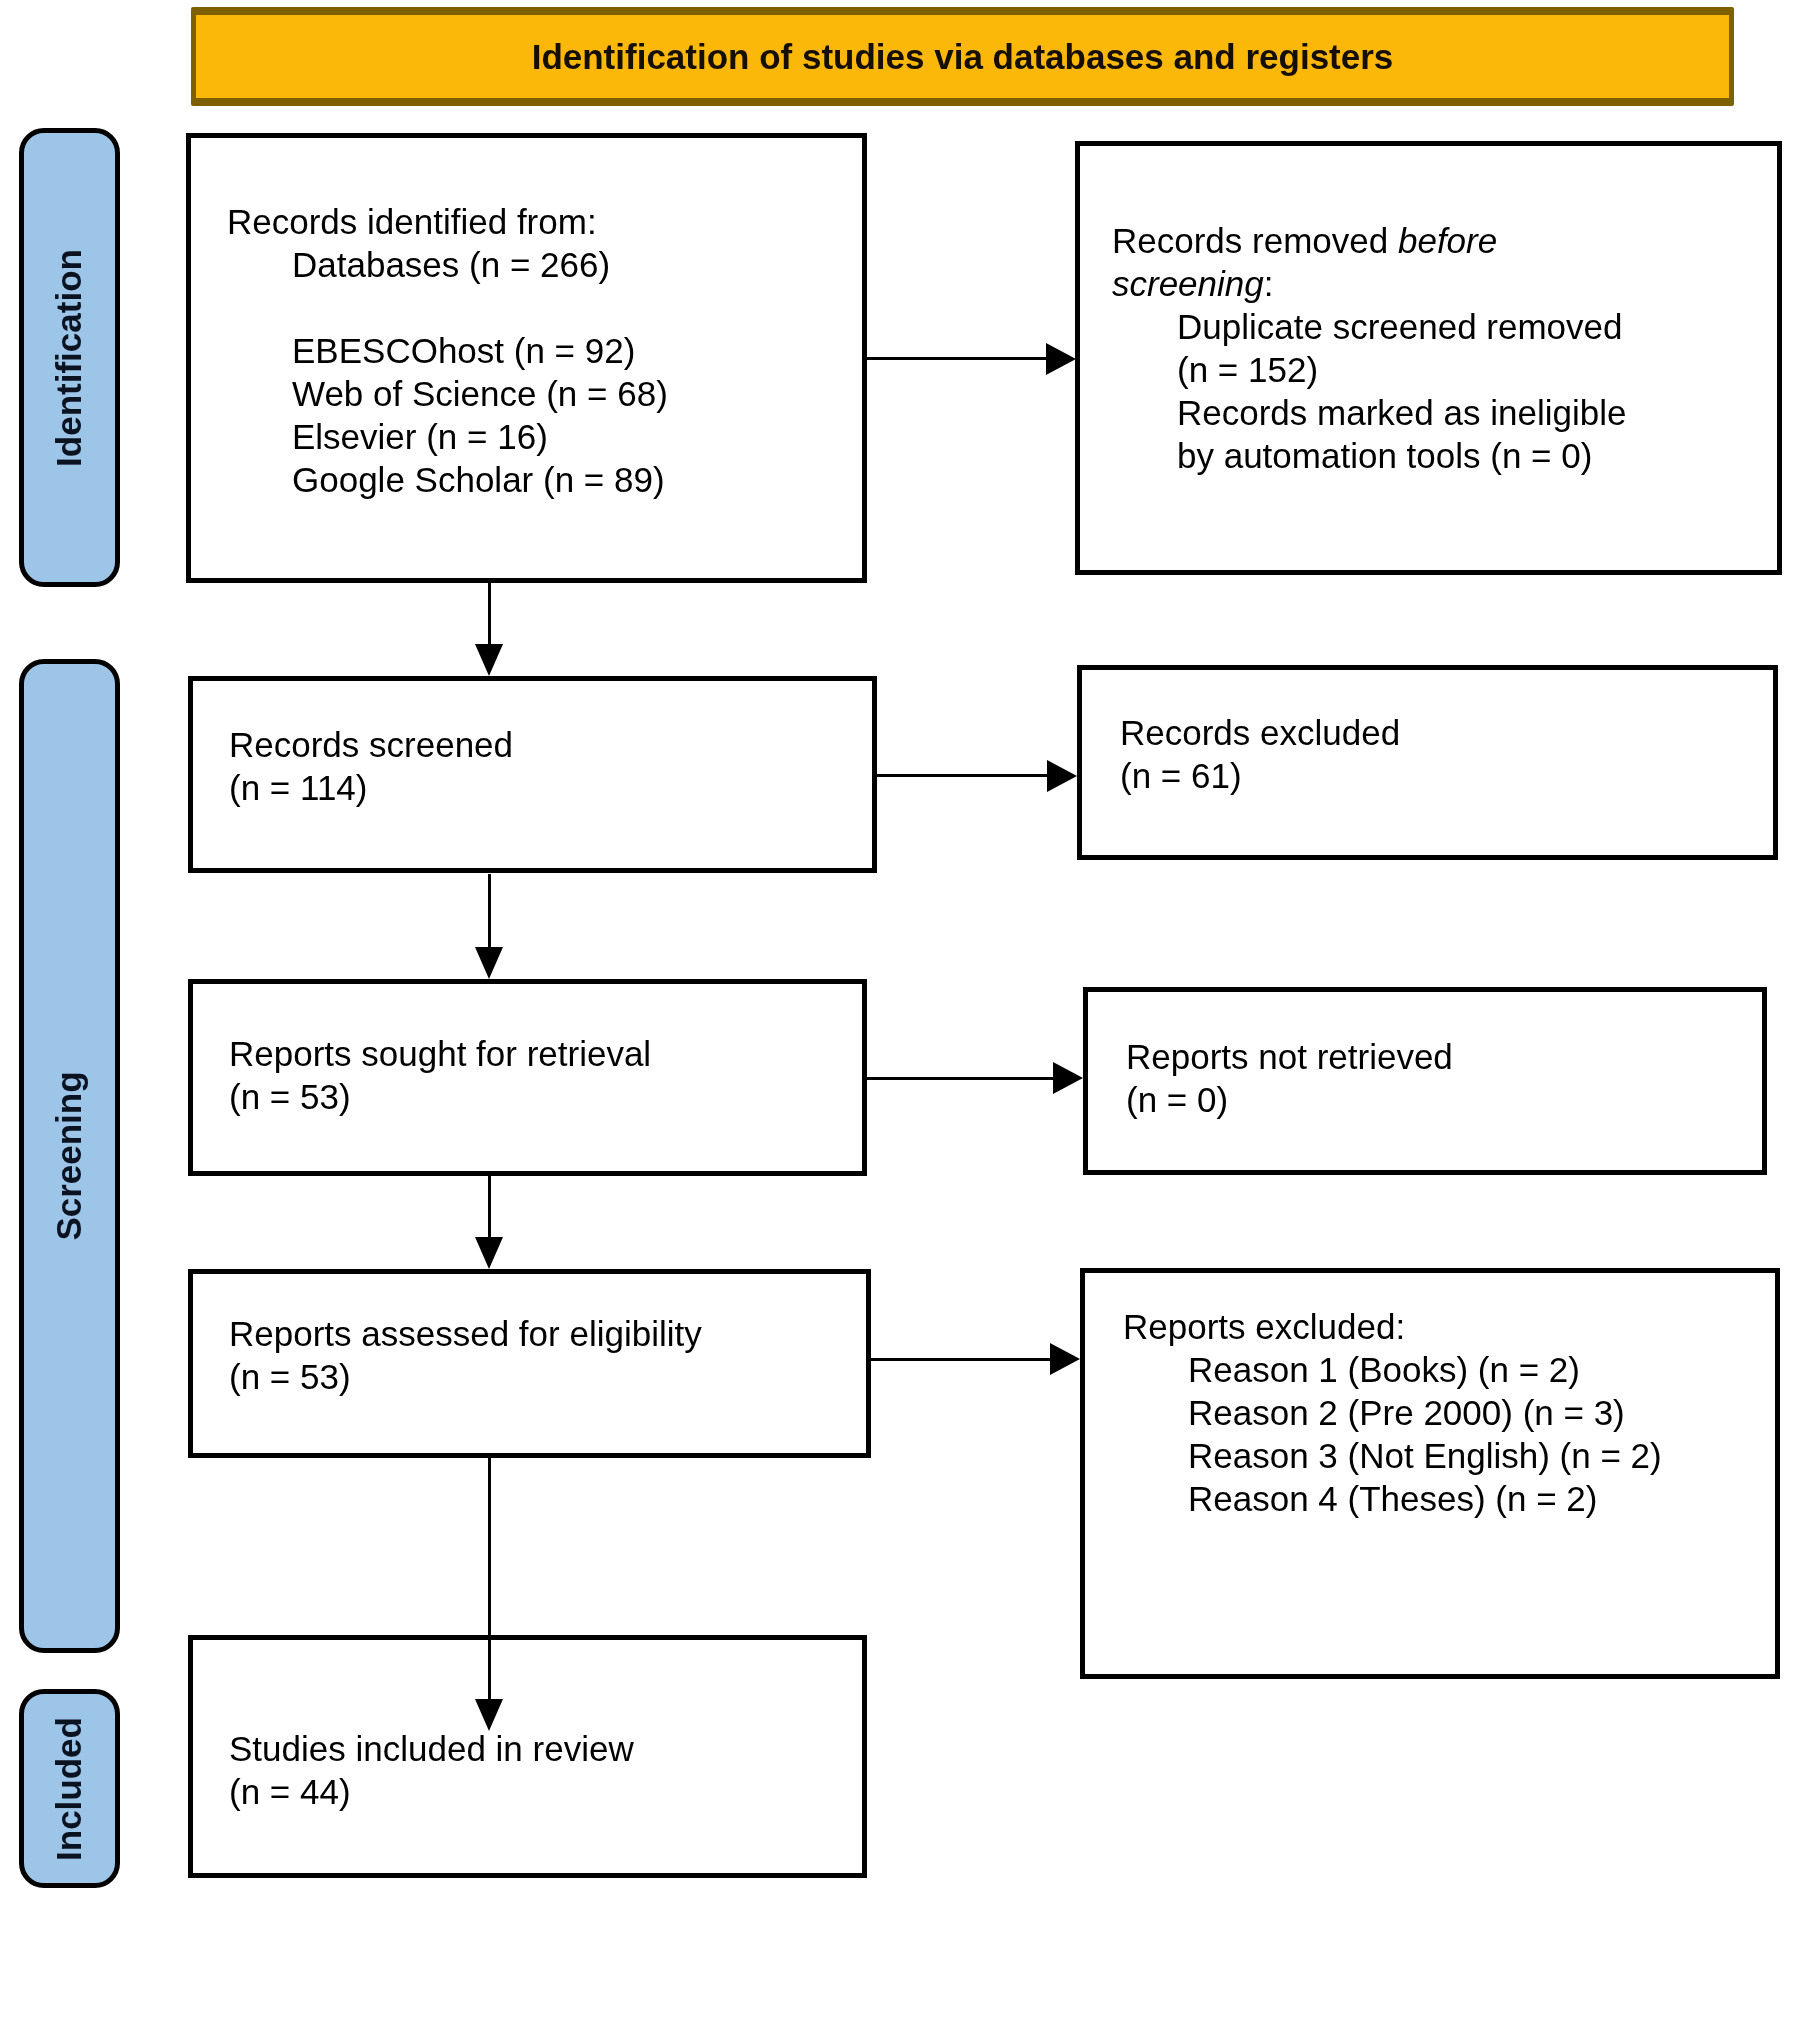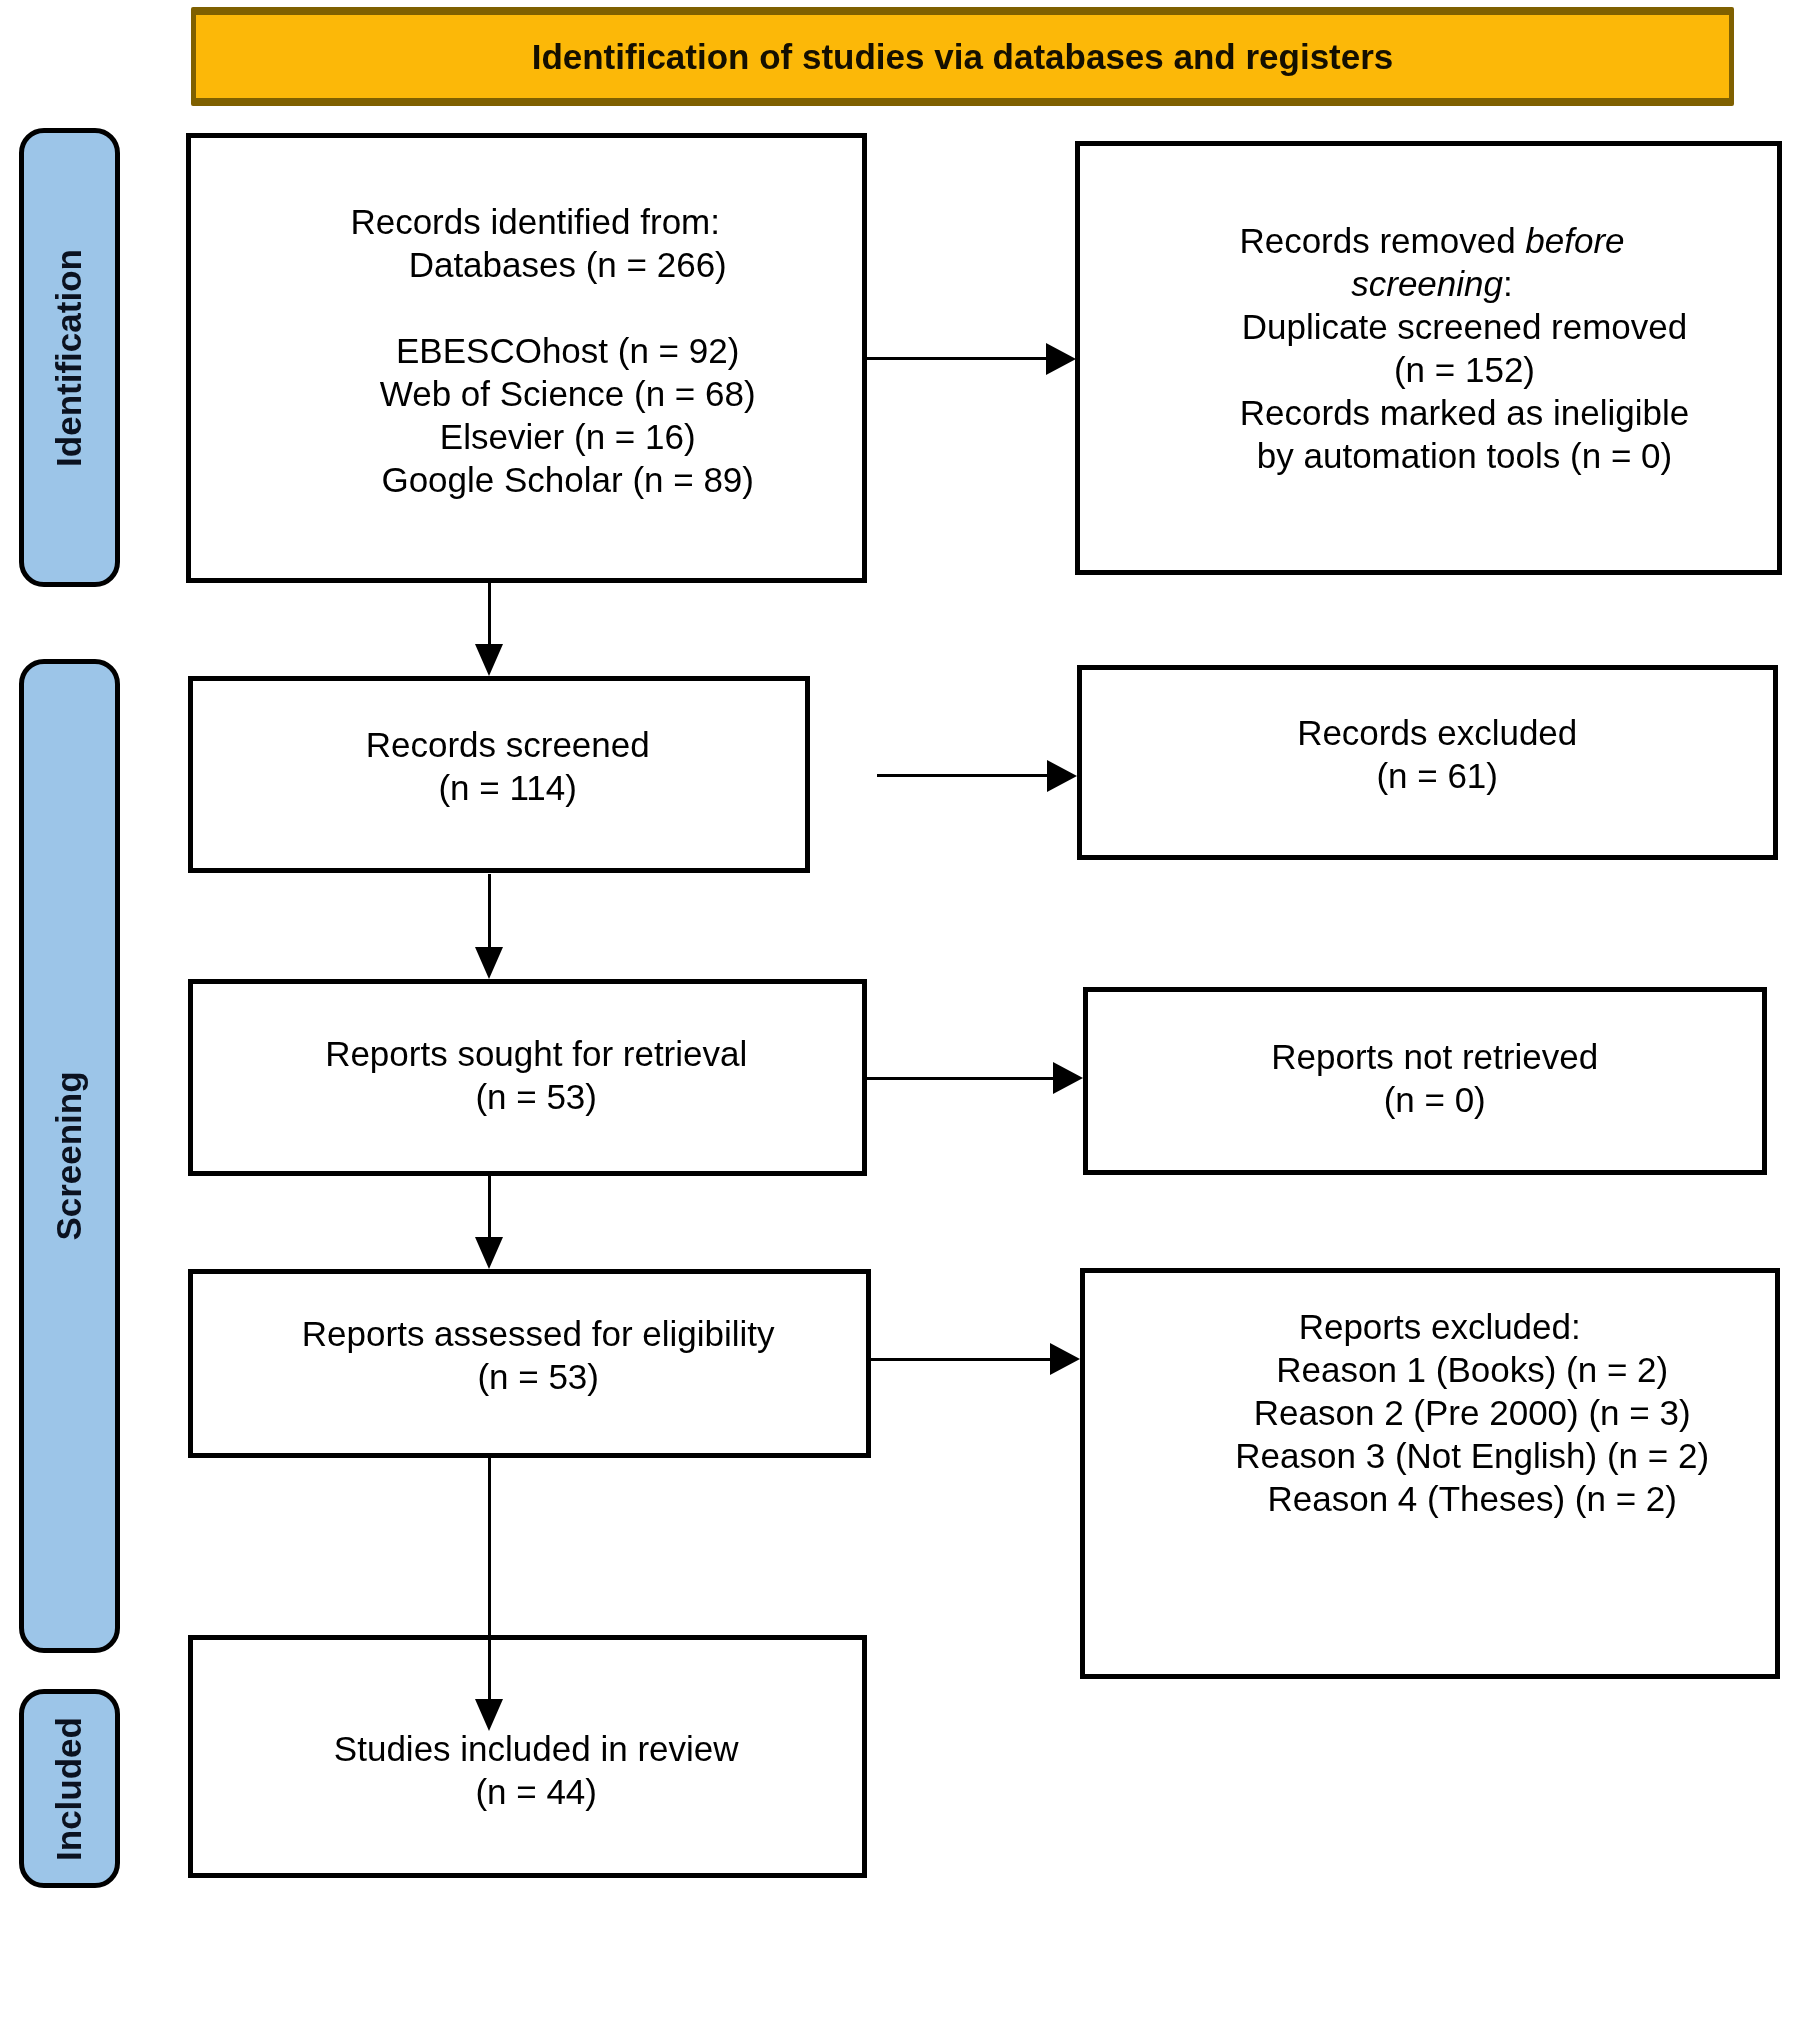--- a/index.html
+++ b/index.html
@@ -34,21 +34,21 @@
     transform:rotate(-90deg);
     white-space:nowrap;
     font-size:35px; font-weight:bold; color:#0b1220;
   }
   
   .fbox {
     position:absolute;
     background:var(--box-bg,#fff);
     border:5px solid var(--box-border,#000);
     box-sizing:border-box;
-    font-size:35px; line-height:43px;text-align:center;
+    font-size:35px; line-height:43px;
   }
   .fbox .ind { margin-left:65px; }
   .fbox .sp { height:43px; }
   
   .hline, .vline { position:absolute; background:var(--arrow,#000); }
   .head-right {
     position:absolute; width:0; height:0;
     border-top:16px solid transparent;
     border-bottom:16px solid transparent;
     border-left:30px solid var(--arrow,#000);
@@ -91,21 +91,21 @@
 
   <div class="fbox" style="left:1075px; top:141px; width:707px; height:434px; padding:73px 25px 0 32px;">
     <div><span>Records removed </span><i>before</i></div>
     <div><i>screening</i><span>:</span></div>
     <div class="ind">Duplicate screened removed</div>
     <div class="ind">(n = 152)</div>
     <div class="ind">Records marked as ineligible</div>
     <div class="ind">by automation tools (n = 0)</div>
   </div>
 
-  <div class="fbox" style="left:188px; top:676px; width:622px; height:197px; padding:42px 18.6px 0 36px;">
+  <div class="fbox" style="left:188px; top:676px; width:689px; height:197px; padding:42px 18.6px 0 36px;">
     <div>Records screened</div>
     <div>(n = 114)</div>
   </div>
   <div class="fbox" style="left:1077px; top:665px; width:701px; height:195px; padding:41px 18.6px 0 38px;">
     <div>Records excluded</div>
     <div>(n = 61)</div>
   </div>
 
   <div class="fbox" style="left:188px; top:979px; width:679px; height:197px; padding:48px 18.6px 0 36px;">
     <div>Reports sought for retrieval</div>

